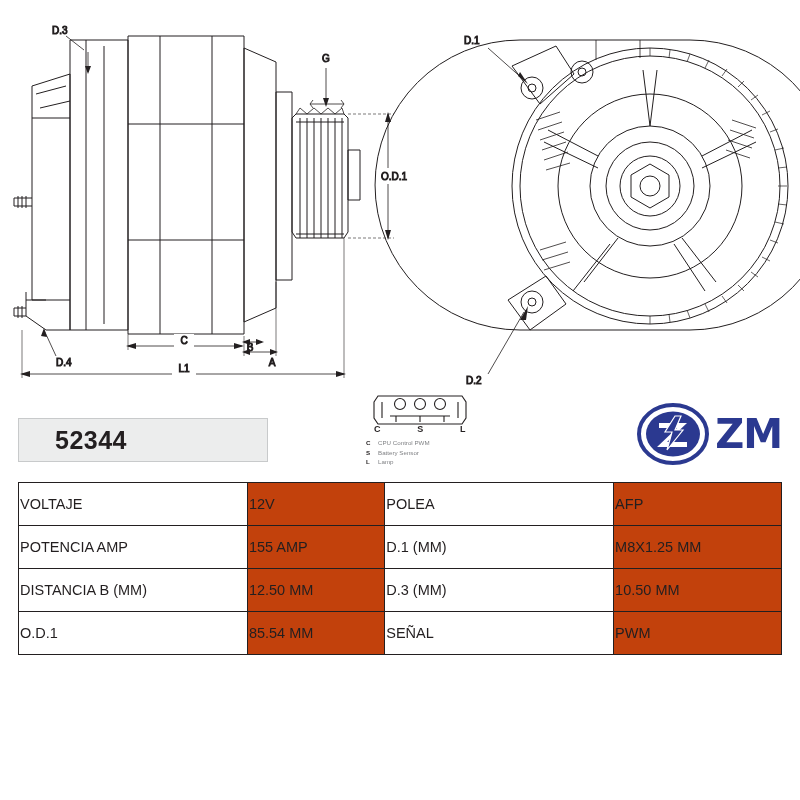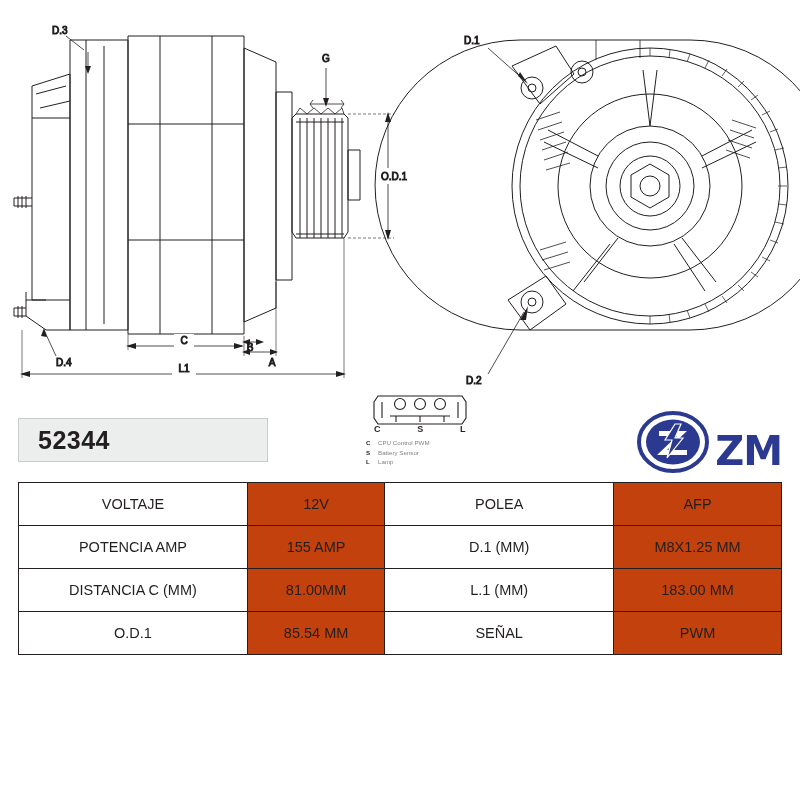--- a/index.html
+++ b/index.html
@@ -38,21 +38,21 @@
     width: 248px; height: 42px;
     background: #eceded;
     border: 1px solid #c8cacb;
     display: flex;
     align-items: center;
   }
   #part-number-text {
     font-size: 25px;
     font-weight: bold;
     letter-spacing: 0.5px;
-    padding-left: 19px;
+    padding-left: 36px;
     color: #231f20;
   }
 
   
   #connector-block {
     position: absolute;
     left: 360px; top: -12px;
     width: 120px; height: 90px;
   }
   #connector-svg { display:block; }
@@ -77,23 +77,23 @@
   .legend-key {
     width: 12px;
     font-weight: bold;
     color: #231f20;
   }
   .legend-val { color: #808285; }
 
   
   #logo-block {
     position: absolute;
-    right: 18px; top: 10px;
+    right: 18px; top: 2px;
     display: flex;
-    align-items: flex-end;
+    align-items: center;
     gap: 6px;
   }
   #logo-mark { display:block; }
   #logo-word {
     font-size: 40px;
     font-weight: bold;
     color: #2b3990;
     letter-spacing: -1px;
     font-family: "DejaVu Sans", sans-serif;
   }
@@ -102,21 +102,20 @@
   #spec-table {
     position: absolute;
     left: 18px; top: 482px;
     width: 764px;
     border-collapse: collapse;
     table-layout: fixed;
   }
   #spec-table td {
     border: 1px solid #231f20;
     height: 40px;
-    text-align: center;
     vertical-align: middle;
     font-size: 14.5px;
     color: #231f20;
   }
   td.lbl { background: #ffffff; }
   td.val {
     background: #c2410c;
     color: #231f20;
   }
   col.c1 { width: 30%; }
@@ -346,24 +345,24 @@
       <td class="lbl">POLEA</td>
       <td class="val">AFP</td>
     </tr>
     <tr>
       <td class="lbl">POTENCIA AMP</td>
       <td class="val">155 AMP</td>
       <td class="lbl">D.1 (MM)</td>
       <td class="val">M8X1.25 MM</td>
     </tr>
     <tr>
-      <td class="lbl">DISTANCIA C (MM)</td>
-      <td class="val">81.00MM</td>
-      <td class="lbl">L.1 (MM)</td>
-      <td class="val">183.00 MM</td>
+      <td class="lbl">DISTANCIA B (MM)</td>
+      <td class="val">12.50 MM</td>
+      <td class="lbl">D.3 (MM)</td>
+      <td class="val">10.50 MM</td>
     </tr>
     <tr>
       <td class="lbl">O.D.1</td>
       <td class="val">85.54 MM</td>
       <td class="lbl">SEÑAL</td>
       <td class="val">PWM</td>
     </tr>
   </tbody>
 </table>
 

